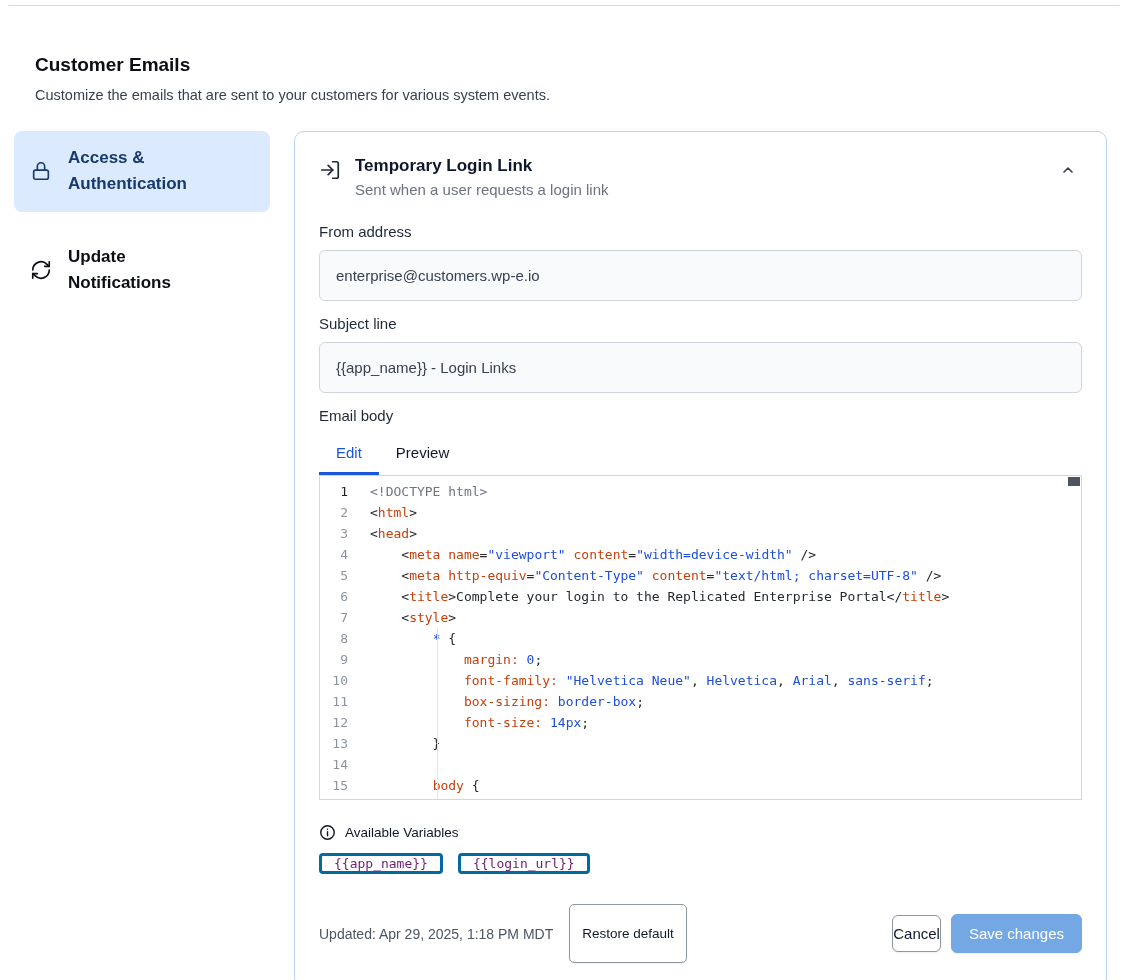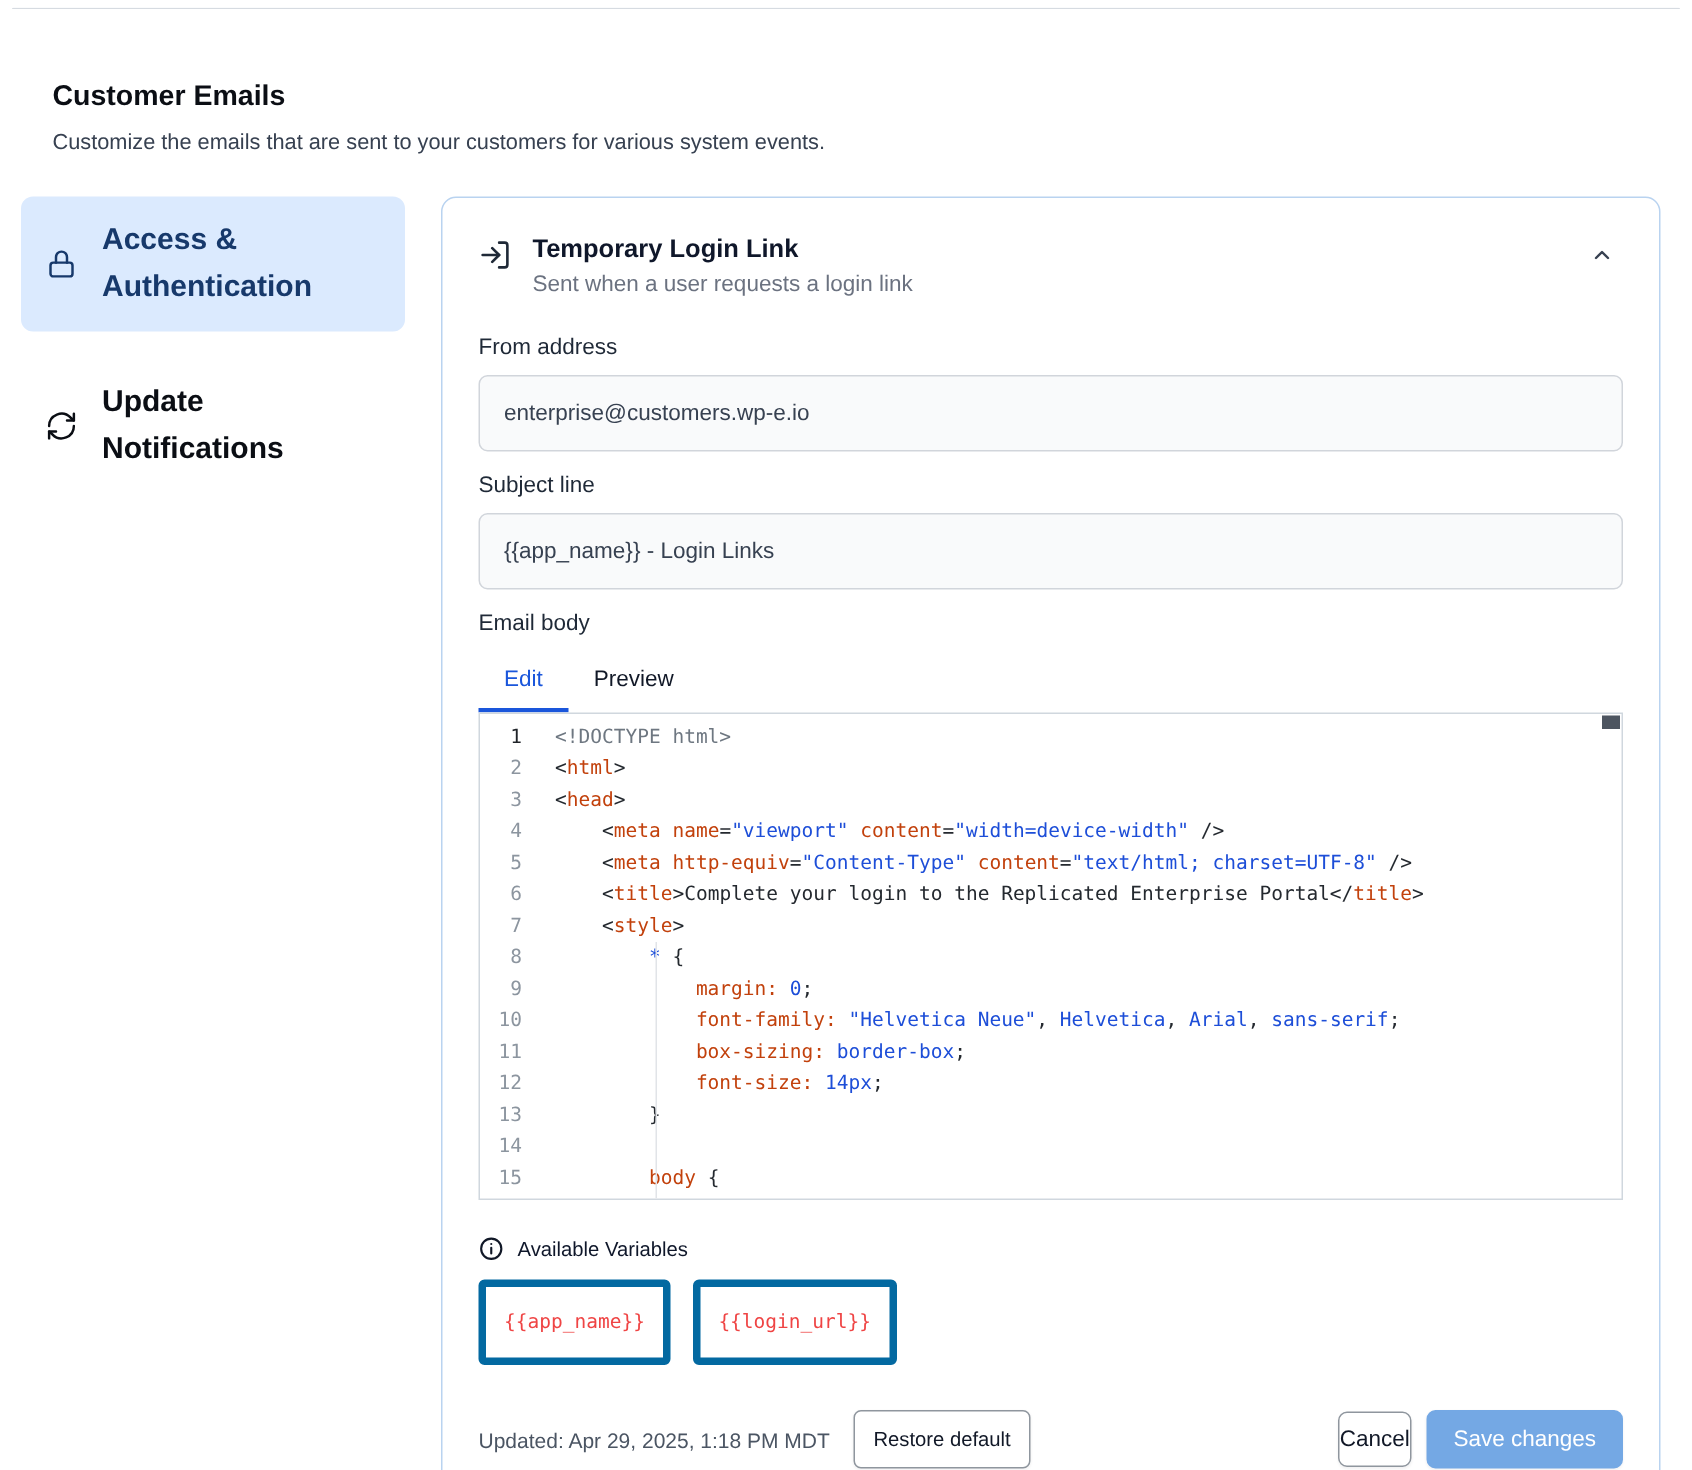--- a/index.html
+++ b/index.html
@@ -13,21 +13,21 @@
   .page-subtitle { margin-top: 11px; font-size: 14.5px; color: #374151; }
 
   .layout { display: flex; align-items: flex-start; margin: 28px 21px 0 14px; gap: 24px; }
 
   
   .sidebar { width: 256px; flex-shrink: 0; }
   .side-item { display: flex; align-items: center; gap: 16px; padding: 14px 16px; border-radius: 8px; cursor: pointer; }
   .side-item + .side-item { margin-top: 18px; }
   .side-item.active { background: #dbeafe; }
   .side-item.active .side-label, .side-item.active .side-icon { color: #17396b; }
-  .side-label { font-size: 20px; font-weight: 600; line-height: 1.55; color: #0b0e14; max-width: 150px; }
+  .side-label { font-size: 17px; font-weight: 600; line-height: 1.55; color: #0b0e14; max-width: 150px; }
   .side-icon { color: #0b0e14; display: inline-flex; flex-shrink: 0; }
 
   
   .card { flex: 1; border: 1px solid #b9d3f0; border-radius: 10px; background: #ffffff; padding: 24px; }
 
   .card-header { display: flex; align-items: flex-start; gap: 14px; }
   .header-icon { display: inline-flex; margin-top: 3px; color: #1f2937; }
   .card-title { font-size: 17px; font-weight: 700; color: #0f172a; }
   .card-subtitle { margin-top: 5px; font-size: 15px; color: #6b7280; }
   .collapse-btn { margin-left: auto; background: none; border: none; cursor: pointer; color: #374151; padding: 6px; }
@@ -54,29 +54,29 @@
   .tok-k { color: #c2410c; }
   .tok-s { color: #1d4ed8; }
   .tok-c { color: #6e7781; }
   .indent-guide { position: absolute; left: 117px; top: 152px; bottom: 0; width: 1px; background: #e1e4e8; }
   .scroll-thumb { position: absolute; top: 1px; right: 1px; width: 12px; height: 9px; background: #4d5560; }
 
   
   .vars-row { margin-top: 24px; display: flex; align-items: center; gap: 9px; font-size: 13.5px; color: #0f172a; }
   .info-icon { display: inline-flex; color: #111827; }
   .chips { margin-top: 12px; display: flex; gap: 15px; }
-  .chip { font-family: "DejaVu Sans Mono", monospace; font-size: 13px; color: #ef4444; background: #ffffff;
-    border: 5px solid #0369a1; border-radius: 4px; padding: 16px 12px; cursor: pointer; }
+  .chip { font-family: "DejaVu Sans Mono", monospace; font-size: 13px; color: #701a75; background: #ffffff;
+    border: 3px solid #0369a1; border-radius: 4px; padding: 0 12px; cursor: pointer; }
 
   
   .card-footer { margin-top: 30px; display: flex; align-items: center; }
   .updated { font-size: 14px; color: #4b5563; }
   .btn { font-family: "Liberation Sans", sans-serif; cursor: pointer; background: #ffffff; color: #111827;
     border: 1px solid #8f969e; border-radius: 6px; box-shadow: 0 1px 2px rgba(16,24,40,.06); }
-  .btn-restore { margin-left: 16px; font-size: 13.5px; padding: 11px 12px; border-radius: 5px; }
+  .btn-restore { margin-left: 16px; font-size: 13.5px; padding: 21px 12px; border-radius: 5px; }
   .btn-cancel { margin-left: auto; font-size: 15px; padding: 9px 0; }
   .btn-save { margin-left: 10px; font-size: 15px; padding: 10px 17px; background: #74a8e4; border: 1px solid #74a8e4; color: #ffffff; }
 </style>
 </head>
 <body>
 
 <div class="top-rule"></div>
 
 <header class="page-header">
   <h1 class="page-title">Customer Emails</h1>

